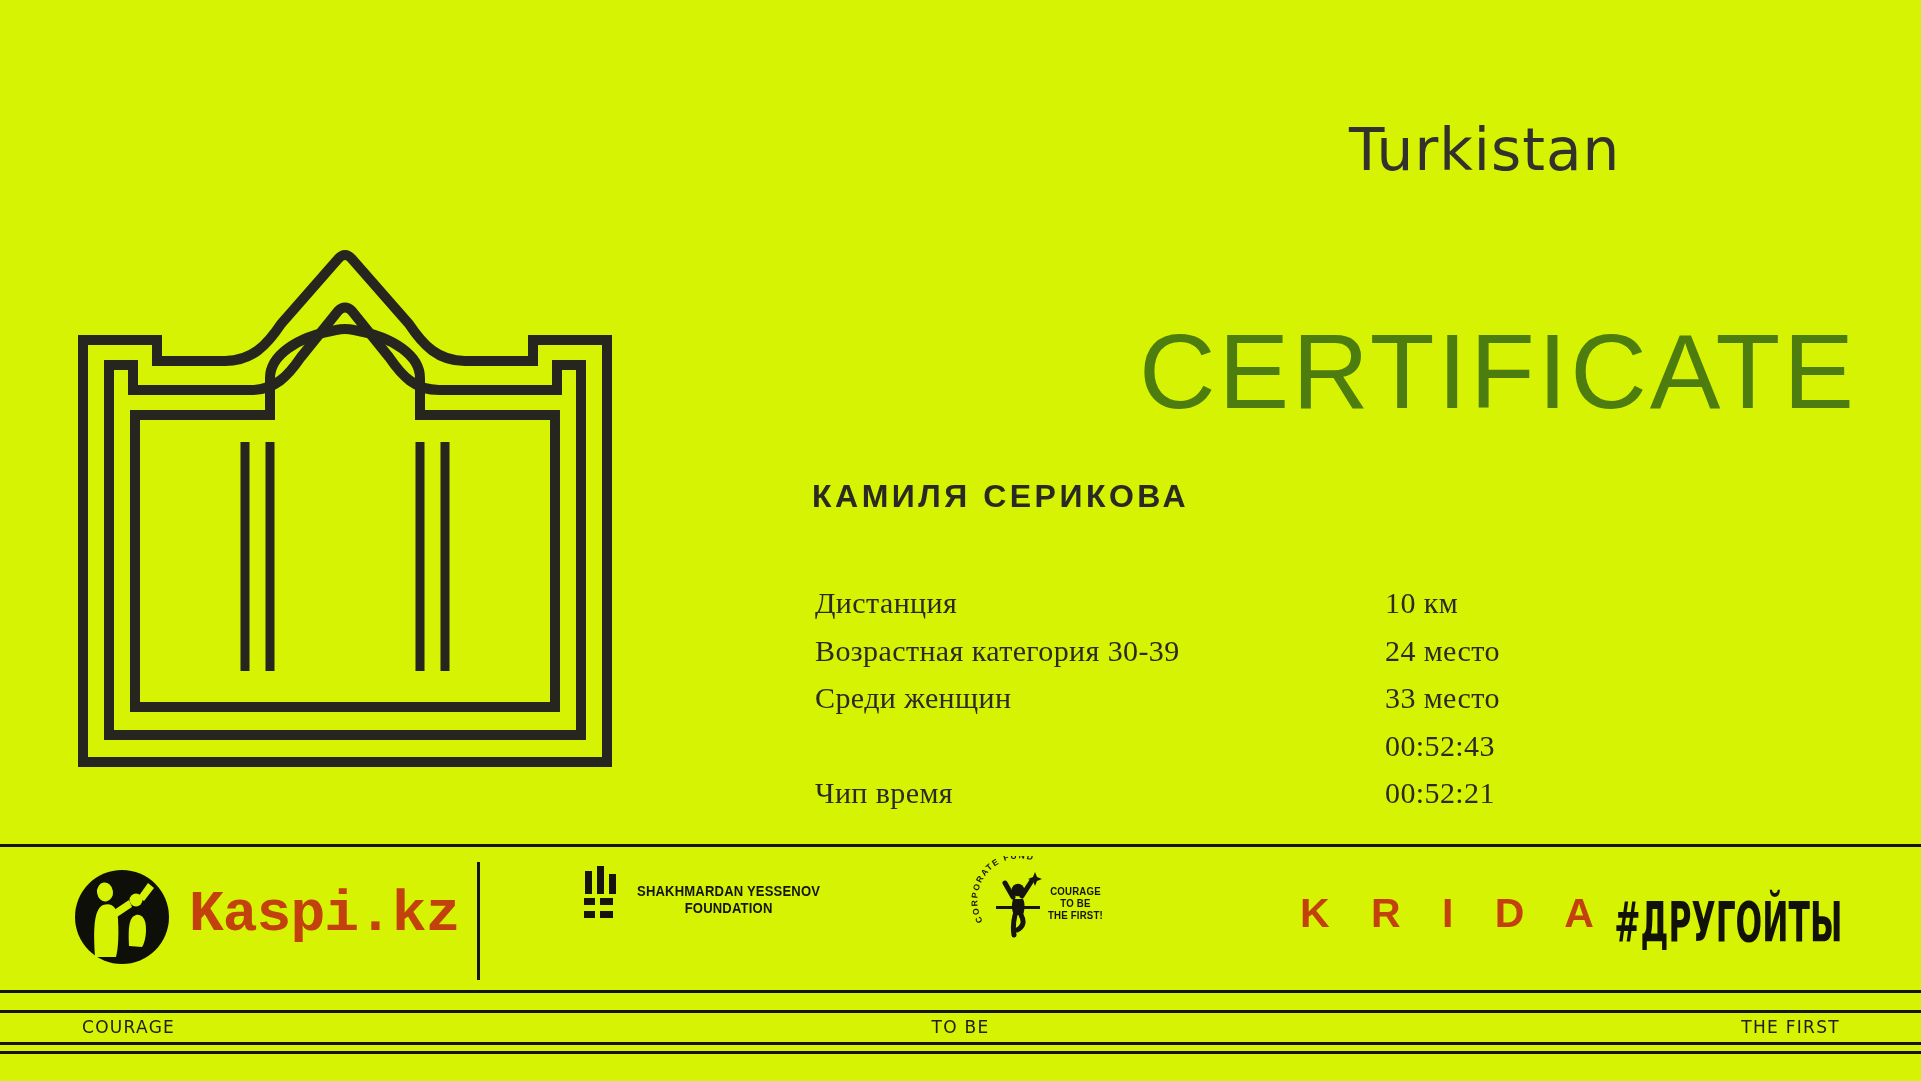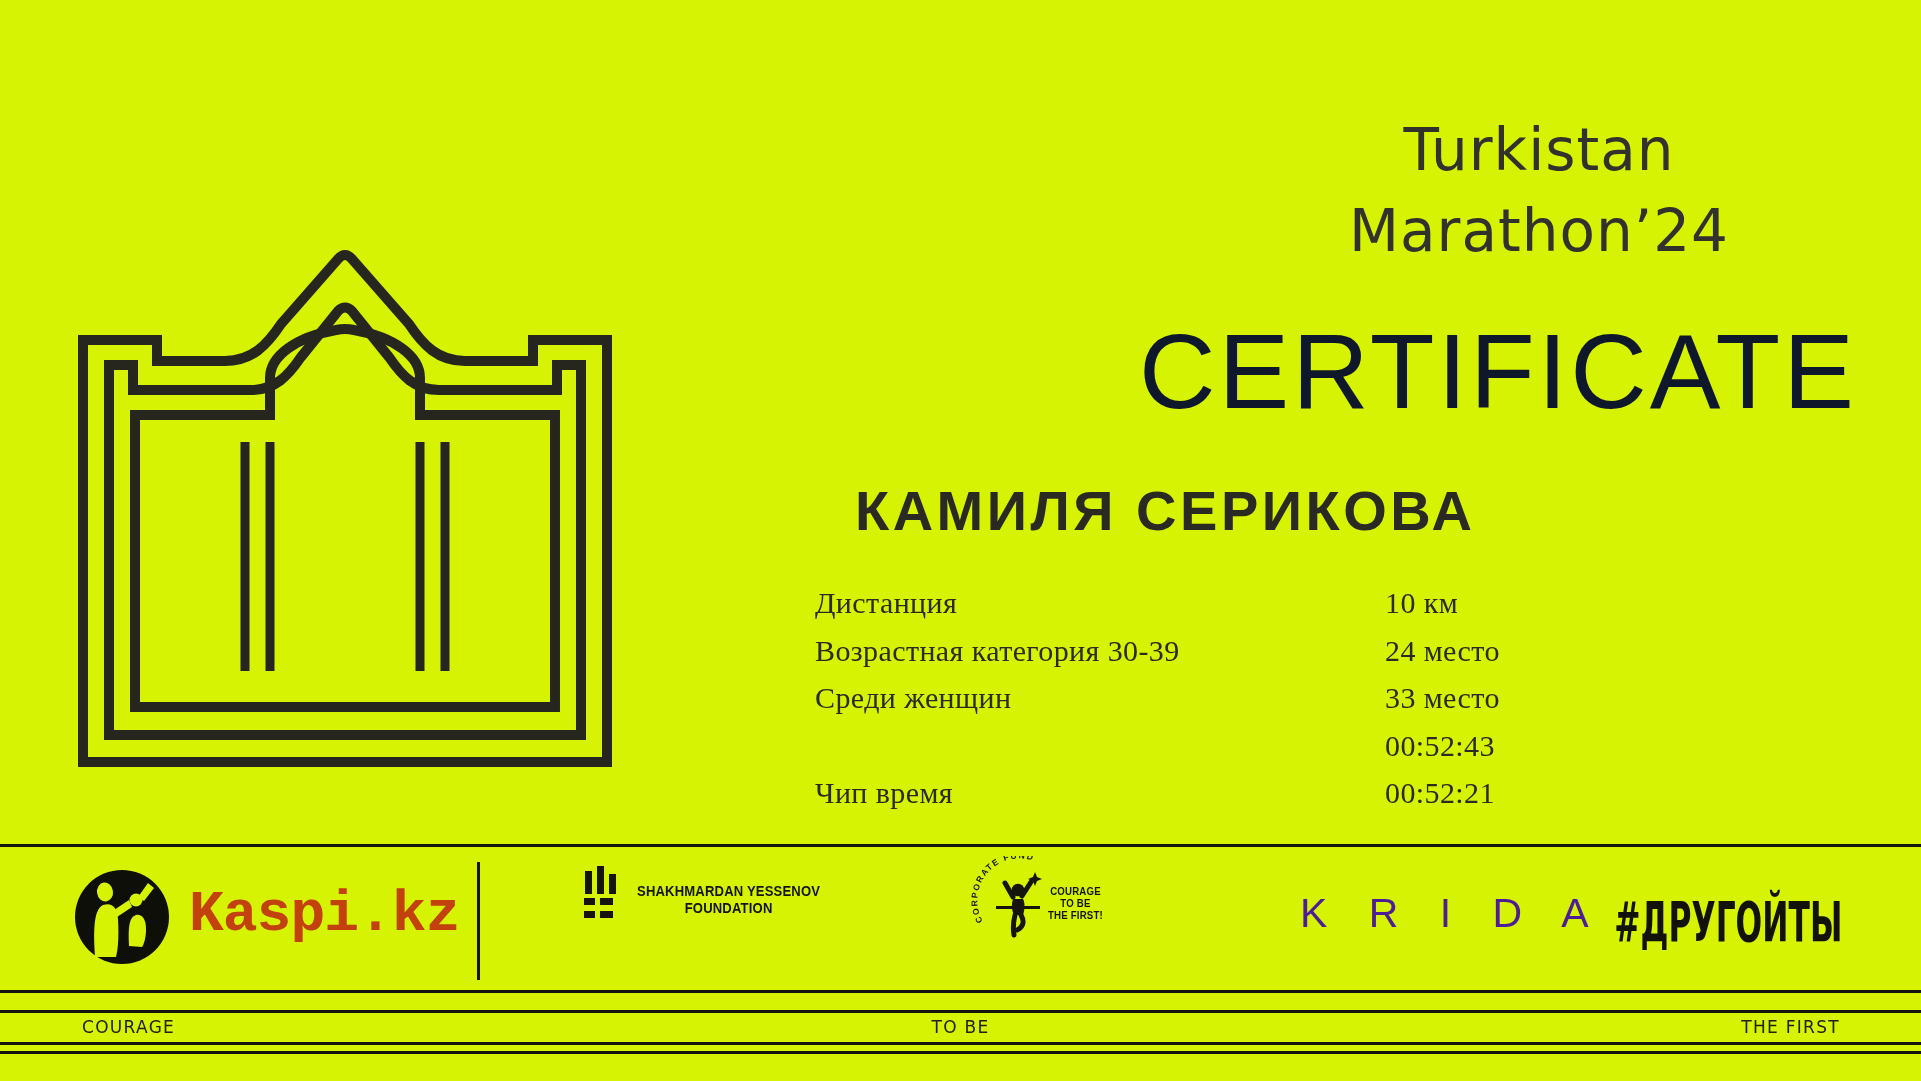--- a/index.html
+++ b/index.html
@@ -9,27 +9,27 @@
   }
   .abs{position:absolute;}
   
   .event-title{
     left:1349px;top:110px;font-size:58px;line-height:81px;
     letter-spacing:1px;color:#32312b;white-space:nowrap;
   }
   .cert-heading{
     right:64px;top:318px;font-size:106px;line-height:1;
     font-family:"Liberation Sans",sans-serif;font-weight:400;
-    letter-spacing:3px;color:#0f172a;white-space:nowrap;margin-left:36px;
+    letter-spacing:3px;color:#4d7c0f;white-space:nowrap;margin-left:36px;
   }
   
   .participant-name{
-    left:812px;top:478px;font-size:56px;font-weight:bold;
+    left:812px;top:478px;font-size:32px;font-weight:bold;
     font-family:"Liberation Sans",sans-serif;letter-spacing:3.5px;
-    color:#2a2922;white-space:nowrap;margin-left:43px;
+    color:#2a2922;white-space:nowrap;
   }
   .results{left:815px;top:579px;width:760px;}
   .result-row{position:relative;height:47.5px;font-size:30px;line-height:47.5px;letter-spacing:.4px;color:#2b2a23;font-family:Liberation Serif, serif;}
   .result-label{position:absolute;left:0;white-space:nowrap;}
   .result-value{position:absolute;left:570px;white-space:nowrap;}
   
   .rule{background:#141410;}
   
   .kaspi-wordmark{
     left:189px;top:886px;font-size:58px;line-height:58px;font-weight:bold;
@@ -39,22 +39,22 @@
     left:637px;top:883px;font-size:14.5px;line-height:17px;font-weight:bold;
     font-family:"Liberation Sans",sans-serif;letter-spacing:.2px;color:#15150e;
     transform:scaleX(.9);transform-origin:left top;white-space:nowrap;
   }
   .cf-tagline{
     left:1048px;top:886px;font-size:10.5px;line-height:11.8px;font-weight:600;
     font-family:"Liberation Sans",sans-serif;color:#15150e;
     transform:scaleX(.92);transform-origin:left top;white-space:nowrap;letter-spacing:.2px;
   }
   .krida-wordmark{
-    left:1300px;top:893px;font-size:41px;line-height:41px;font-weight:400;
-    font-family:"Liberation Sans",sans-serif;letter-spacing:15px;color:#4c1d95;white-space:nowrap;
+    left:1300px;top:893px;font-size:41px;line-height:41px;font-weight:700;
+    font-family:"Liberation Sans",sans-serif;letter-spacing:15px;color:#c2410c;white-space:nowrap;
   }
   .hashtag-wordmark{
     right:79px;top:894px;font-size:56px;line-height:56px;font-weight:bold;
     font-family:"DejaVu Sans",sans-serif;color:#121209;white-space:nowrap;
     transform:scaleX(.56);transform-origin:right top;letter-spacing:0px;
   }
   .bottom-bar-text{
     top:1017px;font-size:17px;line-height:20px;letter-spacing:1.3px;
     font-weight:500;color:#21211a;white-space:nowrap;
   }
@@ -68,21 +68,20 @@
     <g fill="none" stroke="#26261f" stroke-width="10">
       <path d="M 8 514 V 92 H 82 V 113 H 150 C 177 113 192 97 206 76 L 263 11 Q 270 3 277 11 L 334 76 C 348 97 363 113 390 113 H 458 V 92 H 532 V 514 Z"></path>
       <path d="M 34 487 V 117 H 58 V 142 H 176 C 200 142 213 128 226 109 L 263 63 Q 270 56 277 63 L 314 109 C 327 128 340 142 364 142 H 482 V 117 H 506 V 487 Z"></path>
       <path d="M 60 459 V 167 H 195 V 130 C 195 108 221 89 261 82 Q 270 80 279 82 C 319 89 345 108 345 130 V 167 H 480 V 459 Z"></path>
       <path stroke-width="9" d="M 170 194 V 423 M 195 194 V 423 M 345 194 V 423 M 370 194 V 423"></path>
     </g>
   </svg>
 
   <div class="abs event-title">
     <div>Turkistan</div>
-    <div>Marathon’24</div>
   </div>
 
   <div class="abs cert-heading">CERTIFICATE</div>
 
   <div class="abs participant-name">КАМИЛЯ СЕРИКОВА</div>
 
   <div class="abs results">
     <div class="result-row">
       <span class="result-label">Дистанция</span>
       <span class="result-value">10 км</span>

